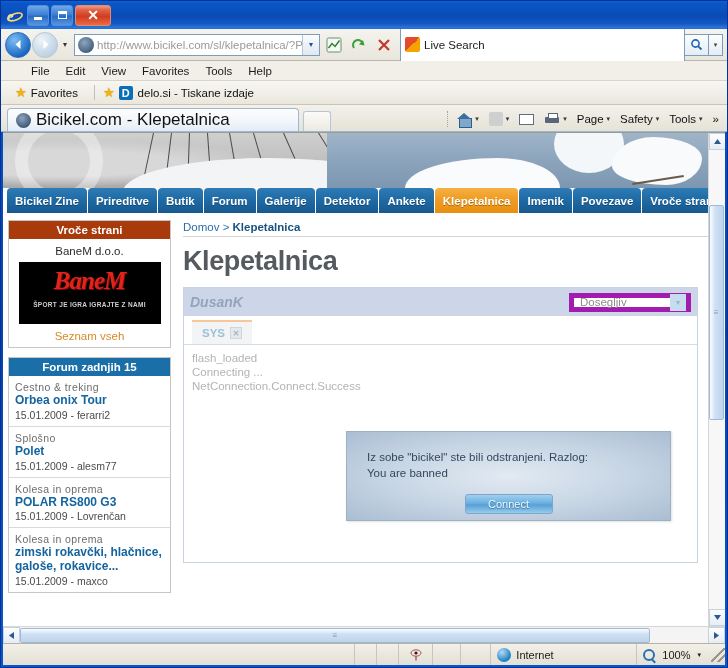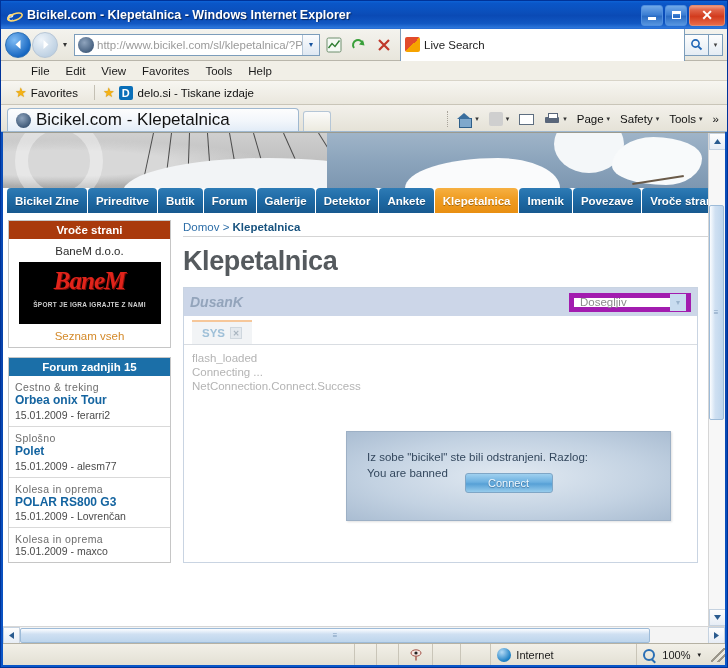--- a/index.html
+++ b/index.html
@@ -426,21 +426,21 @@
     background: radial-gradient(ellipse at 50% 50%, #e2eaf2 0%, #c3d2e2 60%, #aabdd2 100%);
     border: 1px solid #9db0c5;
     box-shadow: 1px 1px 2px rgba(0,0,0,0.12);
   }
   #modal-msg {
     padding: 18px 20px 0; font-size: 11.5px; color: #33475d;
     line-height: 1.35;
   }
   #modal-btn {
     position:absolute; left: 50%; transform: translateX(-50%);
-    bottom: 27px; width: 88px; height: 20px;
+    bottom: 6px; width: 88px; height: 20px;
     border-radius: 3px; border: 1px solid #7fa6c6;
     background: linear-gradient(to bottom,#9fd0ef 0%, #6cb0e0 45%, #57a0d6 55%, #97ccec 100%);
     color: #eef7fd; font-size: 11px;
     display:flex; align-items:center; justify-content:center;
     text-shadow: 0 1px 1px rgba(40,80,120,.6);
   }
 
   
   .sb-v {
     width: 17px; flex: 0 0 17px;
@@ -512,21 +512,20 @@
 
 <div id="window">
 
   <div id="titlebar">
     <span id="ie-logo">
       <svg width="17" height="17" viewBox="0 0 17 17">
         <text x="1" y="14" font-family="Liberation Serif, serif" font-size="15" font-style="italic" font-weight="bold" fill="#e9f4ff">e</text>
         <ellipse cx="9" cy="10" rx="7.5" ry="3.2" fill="none" stroke="#ffd76a" stroke-width="1.6" transform="rotate(-20 9 10)"></ellipse>
       </svg>
     </span>
-    <span class="title-text">Bicikel.com - Klepetalnica - Windows Internet Explorer</span>
     <span class="win-btns">
       <span class="win-btn">
         <i class="glyph-min"></i>
         </span>
       <span class="win-btn">
         <i class="glyph-max"></i>
         </span>
       <span class="win-btn close">
         <span class="glyph-close">✕</span>
         </span>
@@ -714,20 +713,21 @@
               </div>
 
               <div class="forum-item">
                 <div class="fi-cat">Kolesa in oprema</div>
                 <div class="fi-title">POLAR RS800 G3</div>
                 <div class="fi-meta">15.01.2009 - Lovrenčan</div>
               </div>
 
               <div class="forum-item">
                 <div class="fi-cat">Kolesa in oprema</div>
+                <div class="fi-title">zimski rokavčki, hlačnice, galoše, rokavice...</div>
                 <div class="fi-meta">15.01.2009 - maxco</div>
               </div>
             </div>
           </div>
 
           <div id="main">
             <div id="breadcrumb">
               <span>Domov</span><span> &gt; </span><b>Klepetalnica</b>
             </div>
 

